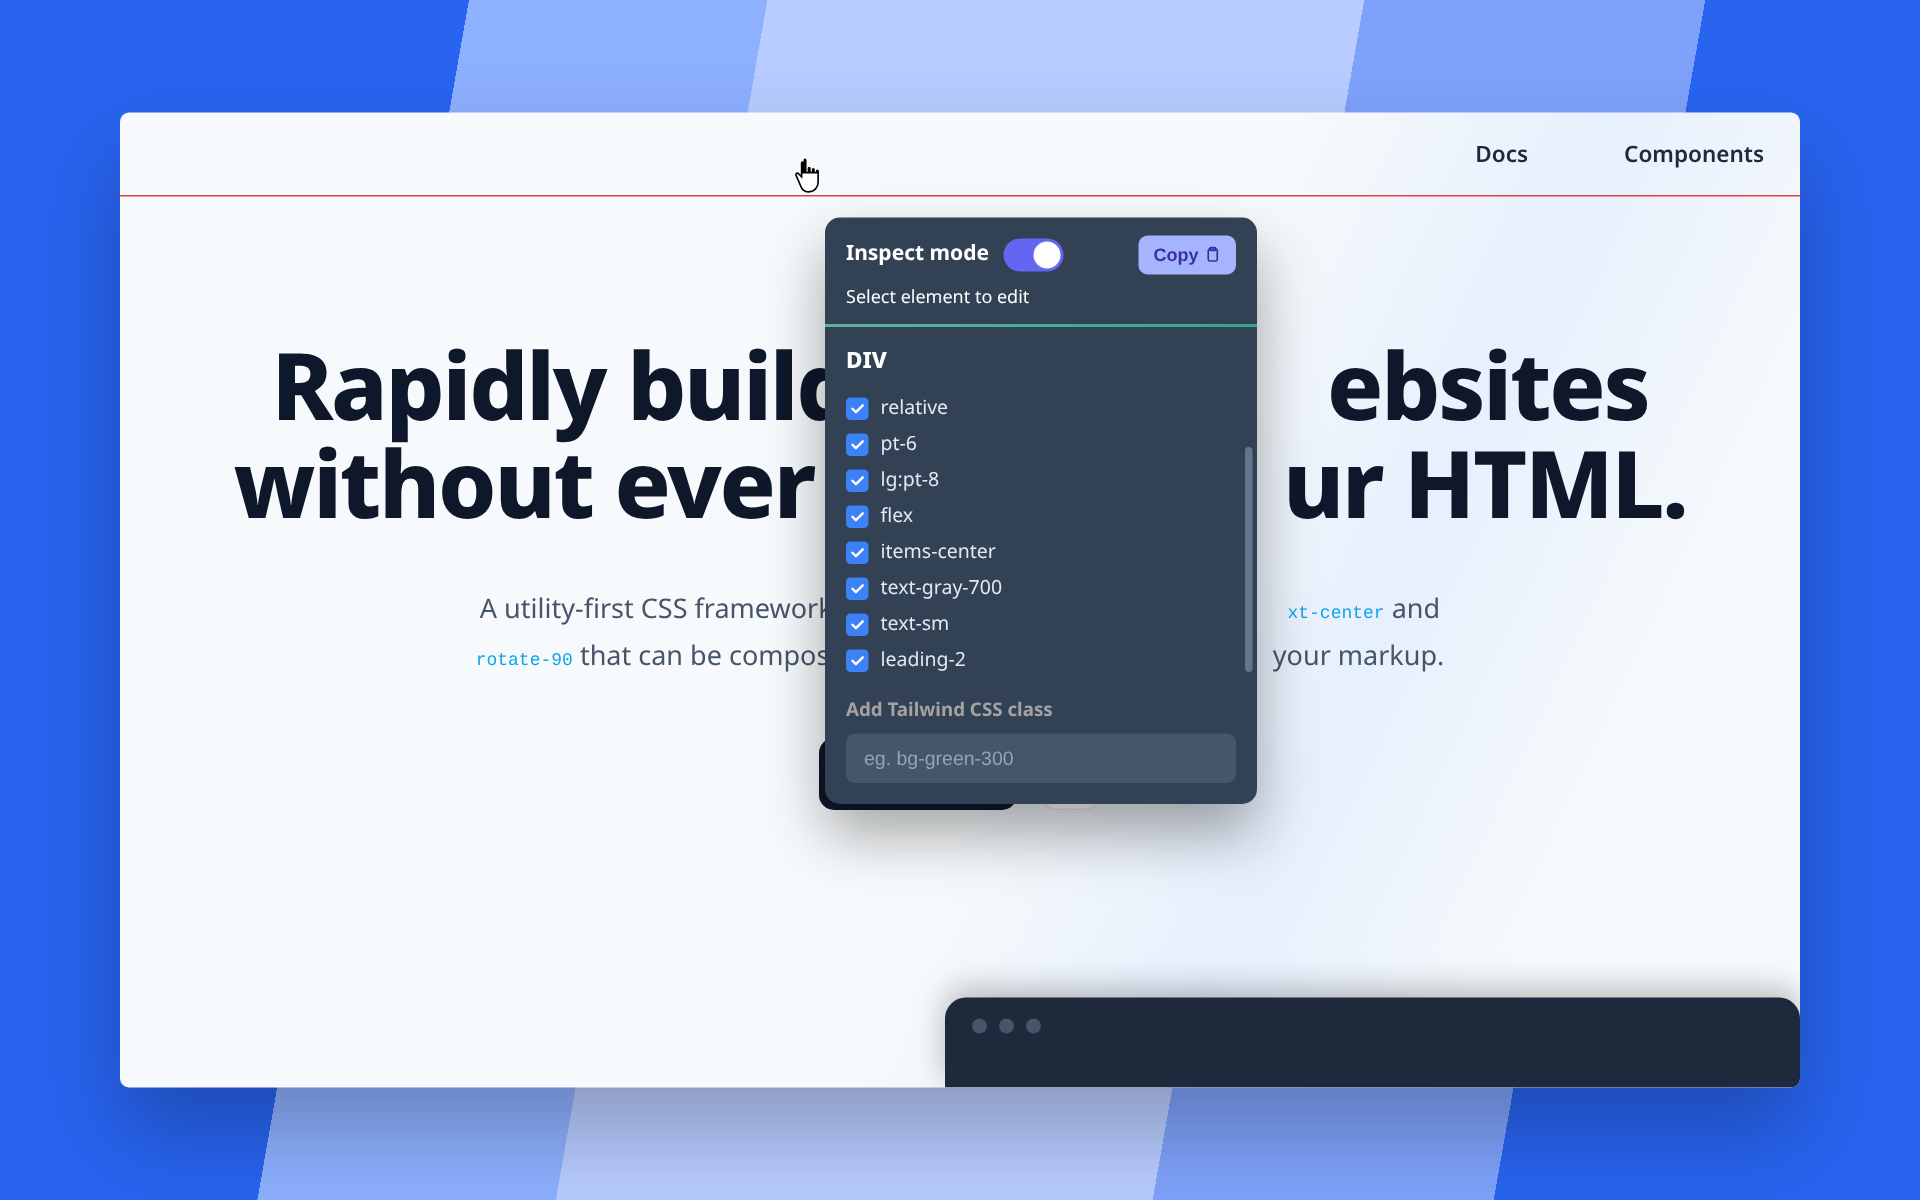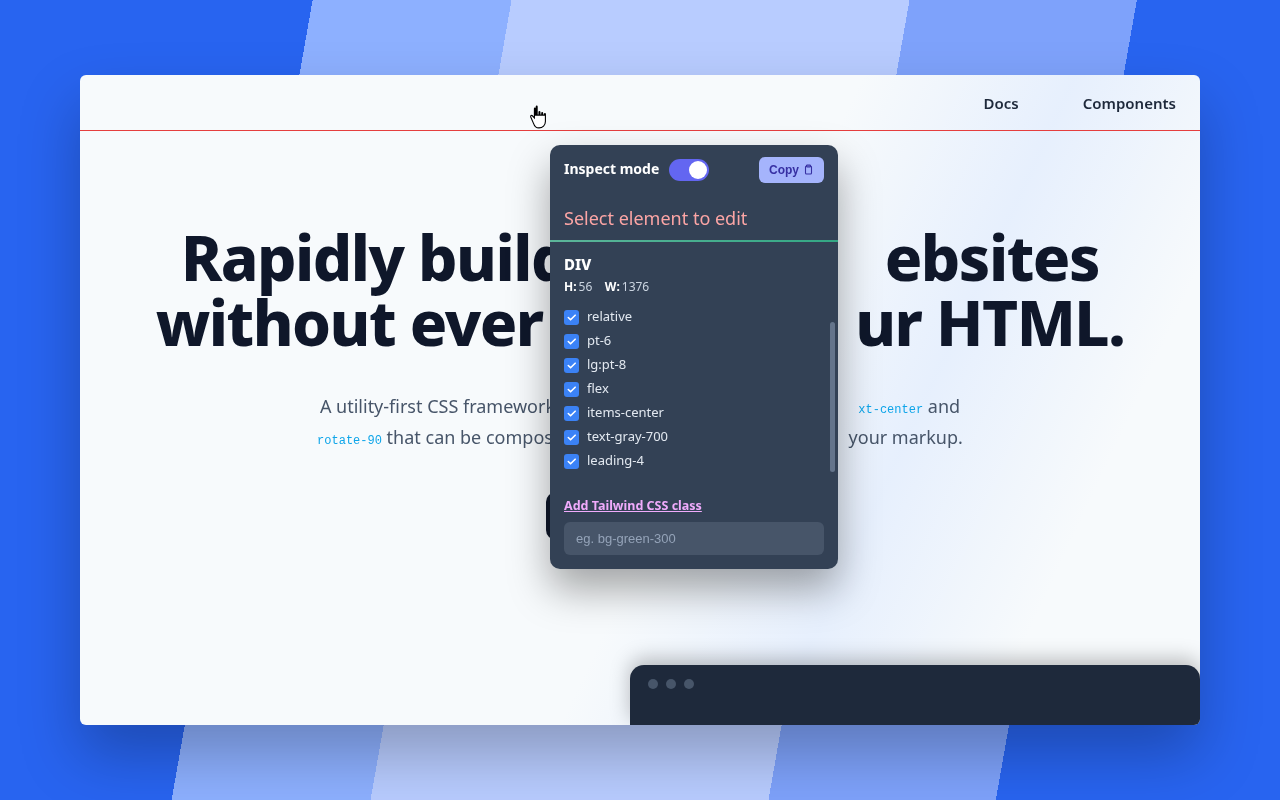--- a/index.html
+++ b/index.html
@@ -146,23 +146,23 @@
     border: none;
     border-radius: 6px;
     padding: 6px 10px;
     font-size: 12px;
     font-weight: 700;
     display: inline-flex; align-items: center; gap: 3px;
     cursor: pointer;
   }
   .copy-btn svg { width: 12px; height: 12px; }
   .insp-sub {
-    margin-top: 23px;
-    font-size: 18px;
-    color: #fca5a5;
+    margin-top: 6px;
+    font-size: 12px;
+    color: #ffffff;
   }
   .insp-divider {
     height: 2px;
     background: linear-gradient(to right, #6ee7b7, #34d399);
     opacity: 0.7;
   }
   .insp-body { padding: 12px 14px 14px 14px; position: relative; }
   .el-tag { font-weight: 800; font-size: 15px; color: #fff; }
   .dims { margin-top: 4px; font-size: 12px; color: #cbd5e1; }
   .dims b { color: #fff; font-weight: 700; margin-right: 2px;}
@@ -172,21 +172,21 @@
     font-size: 13px;
   }
   .chk {
     width: 15px; height: 15px; border-radius: 3px;
     background: #3b82f6;
     display: inline-flex; align-items: center; justify-content: center;
     flex-shrink: 0;
   }
   .chk svg { width: 11px; height: 11px; }
   .add-label {
-    margin-top: 28px; font-size: 12.5px; font-weight: 700; color: #f0abfc; text-decoration: underline;
+    margin-top: 16px; font-size: 12.5px; font-weight: 700; color: #a3a3a3;
   }
   .add-input {
     margin-top: 8px;
     width: 100%;
     background: #475569;
     border: none;
     border-radius: 6px;
     padding: 9px 12px;
     color: #e2e8f0;
     font-size: 13px;
@@ -265,25 +265,20 @@
             <rect x="7" y="4" width="12" height="16" rx="2" fill="none" stroke="#3730a3" stroke-width="2.2"></rect>
             <rect x="9" y="2" width="8" height="4" rx="1.5" fill="none" stroke="#3730a3" stroke-width="2.2"></rect>
           </svg>
         </button>
       </div>
       <div class="insp-sub">Select element to edit</div>
     </div>
     <div class="insp-divider"></div>
     <div class="insp-body">
       <div class="el-tag">DIV</div>
-      <div class="dims">
-        <b>H:</b><span>56</span>
-        &nbsp;&nbsp;
-        <b>W:</b><span>1376</span>
-      </div>
 
       <div class="class-list">
         <div class="class-row">
           <span class="chk">
               <svg viewBox="0 0 24 24">
                 <path d="M5 12l5 5L20 7" fill="none" stroke="#fff" stroke-width="3.5" stroke-linecap="round" stroke-linejoin="round"></path>
               </svg>
             </span>
           <span>relative</span>
         </div>
@@ -326,21 +321,29 @@
               </svg>
             </span>
           <span>text-gray-700</span>
         </div>
         <div class="class-row">
           <span class="chk">
               <svg viewBox="0 0 24 24">
                 <path d="M5 12l5 5L20 7" fill="none" stroke="#fff" stroke-width="3.5" stroke-linecap="round" stroke-linejoin="round"></path>
               </svg>
             </span>
-          <span>leading-4</span>
+          <span>text-sm</span>
+        </div>
+        <div class="class-row">
+          <span class="chk">
+              <svg viewBox="0 0 24 24">
+                <path d="M5 12l5 5L20 7" fill="none" stroke="#fff" stroke-width="3.5" stroke-linecap="round" stroke-linejoin="round"></path>
+              </svg>
+            </span>
+          <span>leading-2</span>
         </div>
       </div>
 
       <div class="add-label">Add Tailwind CSS class</div>
       <input class="add-input" placeholder="eg. bg-green-300" style="">
 
       <div class="scroll-thumb"></div>
     </div>
   </div>
 

